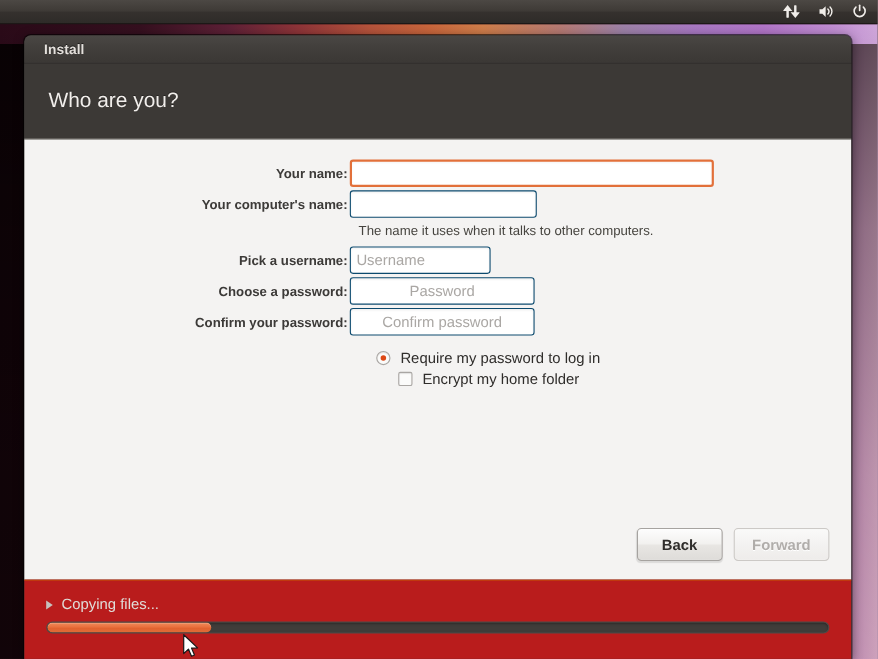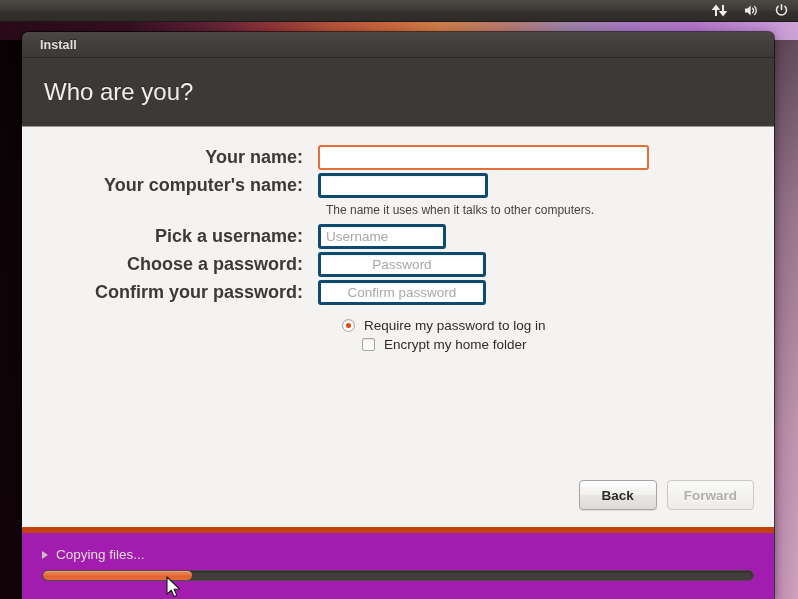--- a/index.html
+++ b/index.html
@@ -130,21 +130,21 @@
   #pageheader {
     flex: 0 0 69px;
     background: #3c3936;
     display: flex;
     align-items: center;
     padding-left: 22px;
     border-bottom: 1px solid #9b9894;
   }
   #pagetitle {
     color: #f1eeeb;
-    font-size: 24px;
+    font-size: 19px;
     font-weight: normal;
     text-shadow: 0 -1px 0 rgba(0,0,0,0.4);
   }
 
   
   #content {
     flex: 1 1 auto;
     background: #f4f3f2;
     position: relative;
     overflow: hidden;
@@ -157,32 +157,32 @@
     width: 100%;
   }
   .row {
     display: flex;
     align-items: center;
     margin-bottom: 3px;
   }
   .lbl {
     width: 296px;
     text-align: right;
-    padding-right: 15px;
-    font-size: 18px;
+    padding-right: 2px;
+    font-size: 12px;
     color: #3c3a38;
     font-weight: bold;
     white-space: nowrap;
   }
   .fieldwrap { flex: 1 1 auto; }
 
   .tf {
     height: 25px;
     background: #ffffff;
-    border: 3px solid #0c4a6e;
+    border: 1px solid #0c4a6e;
     border-radius: 3px;
     font-family: "Liberation Sans", sans-serif;
     font-size: 13.5px;
     color: #2f2d2b;
     padding: 0 5px;
     outline: none;
     box-shadow: inset 0 1px 2px rgba(0,0,0,0.07);
   }
   .tf::placeholder { color: #aaa7a4; }
   .tf.focused {
@@ -277,22 +277,22 @@
     border-color: #ccc9c6;
     background: linear-gradient(to bottom, #fafaf9 0%, #f3f2f1 50%, #eeecea 100%);
     box-shadow: none;
     text-shadow: 0 1px 0 #fff;
     cursor: default;
   }
 
   
   #footer {
     flex: 0 0 72px;
-    background: #a21caf;
-    border-top: 6px solid #c2410c;
+    background: #b91c1c;
+    border-top: 1px solid #c2410c;
     position: relative;
     padding: 0 20px;
   }
   #progress-head {
     display: flex;
     align-items: center;
     margin-top: 14px;
   }
   #disclosure {
     width: 0; height: 0;

